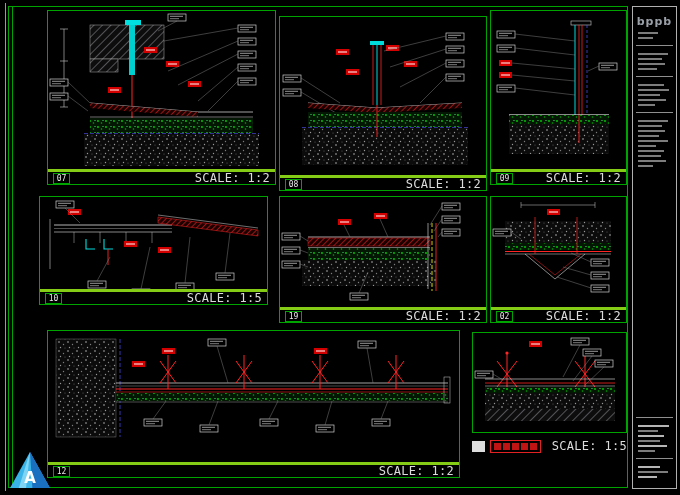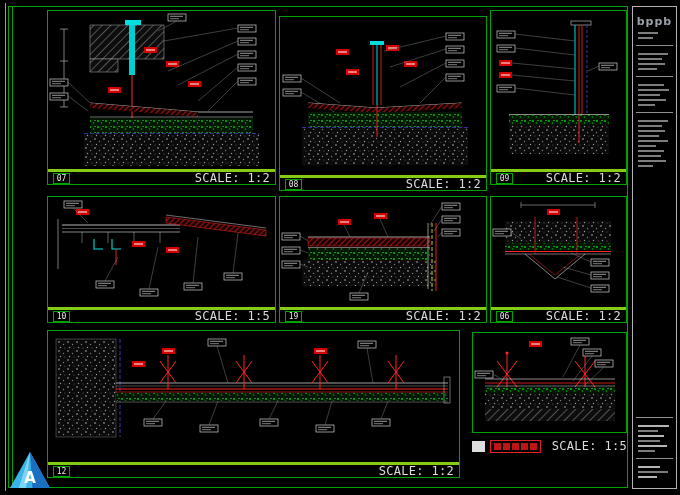--- a/index.html
+++ b/index.html
@@ -178,21 +178,21 @@
     <line x1="88" y1="104" x2="88" y2="132" stroke="#ff2525" stroke-width=".9"></line>
     <use href="#lbl" x="108" y="52"></use>
     <line x1="108" y1="55" x2="97" y2="60" stroke="#8a8a8a" stroke-width=".45"></line>
   </svg>
   <div class="panel-footer">
     <div class="numbox">09</div>
     <div class="scale">SCALE: 1:2</div>
   </div>
 </div>
 
-<div class="panel" style="left:47px;top:196px;width:229px;height:127px">
+<div class="panel" style="left:39px;top:196px;width:229px;height:109px">
   <svg width="227" height="110" viewBox="0 0 227 110">
     <line x1="10" y1="22" x2="10" y2="72" stroke="#cfcfcf" stroke-width=".6"></line>
     <line x1="14" y1="28" x2="132" y2="28" stroke="#e0e0e0" stroke-width=".8"></line>
     <line x1="14" y1="31.5" x2="132" y2="31.5" stroke="#9a9a9a" stroke-width=".5"></line>
     <line x1="14" y1="35" x2="132" y2="35" stroke="#e0e0e0" stroke-width=".6"></line>
     <path d="M34 35 V46 M60 35 V46 M86 35 V46 M112 35 V46" stroke="#bbb" stroke-width=".5" fill="none"></path>
     <path d="M118 20 L218 33 L218 39 L118 26 Z" fill="url(#p-redhatch)" stroke="#ff2525" stroke-width=".5"></path>
     <line x1="118" y1="18" x2="218" y2="31" stroke="#ddd" stroke-width=".5"></line>
     <path d="M46 42 v10 h9 M64 42 v10 h9" fill="none" stroke="#00dcdc" stroke-width="1.1"></path>
     <line x1="68" y1="52" x2="68" y2="68" stroke="#ff2525" stroke-width=".9"></line>
@@ -257,21 +257,21 @@
     <line x1="86" y1="20" x2="86" y2="57" stroke="#ff2525" stroke-width=".7"></line>
     <use href="#rlbl" x="56" y="12"></use>
     <use href="#lbl" x="100" y="62"></use>
       <use href="#lbl" x="100" y="75"></use>
       <use href="#lbl" x="100" y="88"></use>
     <path d="M100 65 L80 56 M100 78 L72 70 M100 91 L66 80" stroke="#8a8a8a" stroke-width=".45" fill="none"></path>
     <use href="#lbl" x="2" y="32"></use>
     <line x1="20" y1="35" x2="30" y2="42" stroke="#8a8a8a" stroke-width=".45"></line>
   </svg>
   <div class="panel-footer">
-    <div class="numbox">06</div>
+    <div class="numbox">02</div>
     <div class="scale">SCALE: 1:2</div>
   </div>
 </div>
 
 <div class="panel" style="left:47px;top:330px;width:413px;height:148px">
   <svg width="411" height="109" viewBox="0 0 411 109">
     <rect x="8" y="8" width="60" height="98" fill="url(#p-stipple)" stroke="#888" stroke-width=".4"></rect>
     <line x1="72" y1="8" x2="72" y2="106" stroke="#5050ff" stroke-width=".7" stroke-dasharray="4 2"></line>
     <line x1="68" y1="52" x2="400" y2="52" stroke="#e8e8e8" stroke-width=".7"></line>
     <line x1="68" y1="55" x2="400" y2="55" stroke="#bbb" stroke-width=".4"></line>

